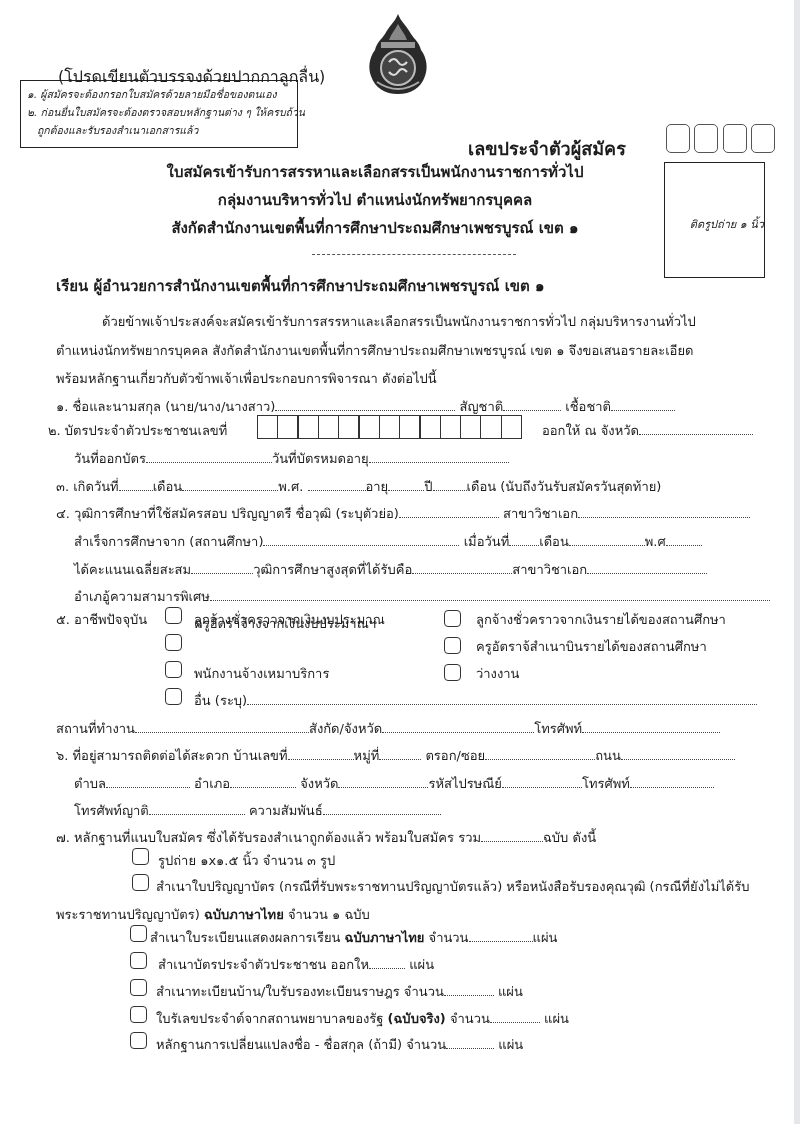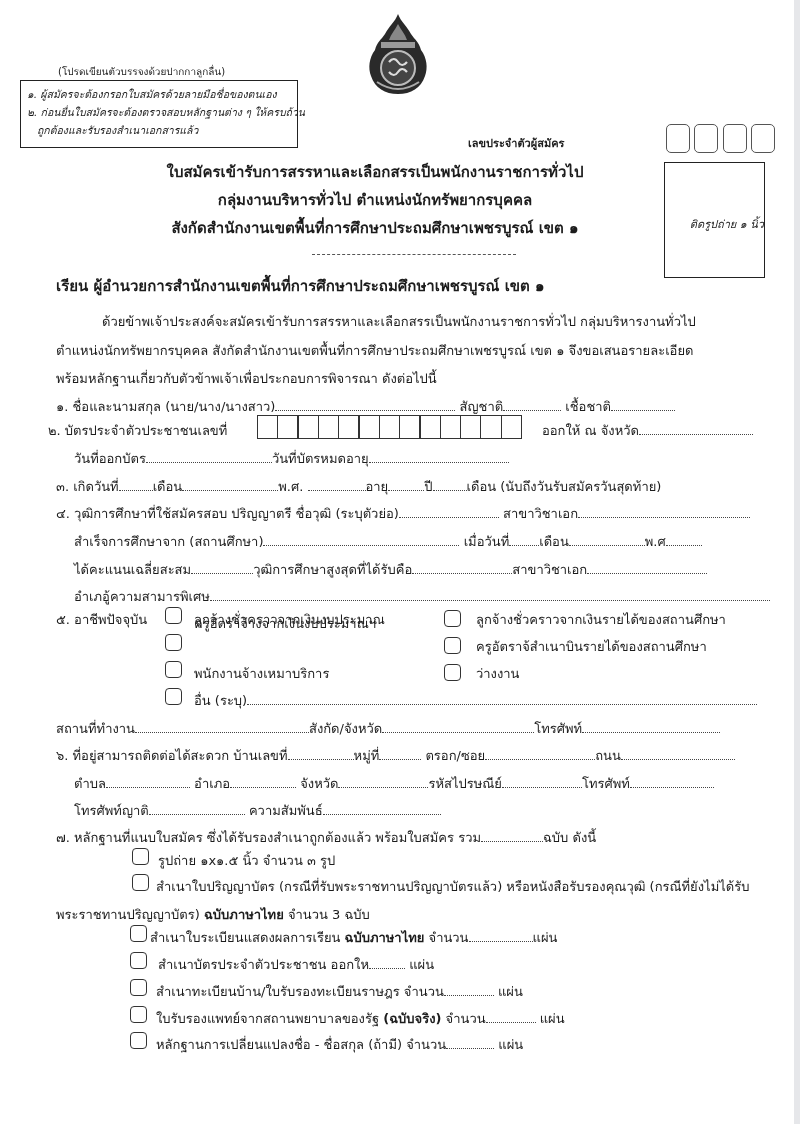--- a/index.html
+++ b/index.html
@@ -4,25 +4,25 @@
 <style>
   html, body { margin:0; padding:0; }
   body {
     width:800px; height:1124px; position:relative; overflow:hidden;
     background:#ffffff; color:#1c1c1c;
     font-family:"DejaVu Sans", "Liberation Sans", sans-serif;
   }
   .edge { position:absolute; left:794px; top:0; width:6px; height:1124px; background:#e6e7ea; }
   .abs { position:absolute; white-space:nowrap; }
   .b { font-weight:bold; }
-  .hint-title { left:58px; top:64px; font-size:10px; }
+  .hint-title { left:58px; top:64px; font-size:16px; }
   .instr-box { position:absolute; left:20px; top:80px; width:278px; height:68px; border:1.5px solid #222; box-sizing:border-box; }
   .instr { font-size:10.5px; font-style:italic; line-height:16px; }
   .emblem { position:absolute; left:367px; top:12px; width:62px; height:84px; }
-  .id-label { left:468px; top:134px; font-size:11px; font-weight:bold;text-align:right; }
+  .id-label { left:468px; top:134px; font-size:18px; font-weight:bold;text-align:right; }
   .idbox { position:absolute; top:124px; width:24px; height:29px; border:1.3px solid #555; border-radius:5px; box-sizing:border-box; }
   .photo { position:absolute; left:664px; top:162px; width:101px; height:116px; border:1.6px solid #222; box-sizing:border-box; }
   .photo span { position:absolute; left:0; right:0; top:52px; text-align:right; font-size:11px; font-style:italic; }
   .title { left:0; width:880px; text-align:center; font-size:15px; font-weight:bold; }
   .divider { position:absolute; left:312px; top:254px; width:204px; border-top:1.3px dashed #555; }
   .row { position:absolute; font-size:13px; white-space:nowrap; }
   .dots { display:inline-block; border-bottom:1.4px dotted #444; height:11px; vertical-align:baseline; }
   .cb { position:absolute; width:17px; height:17px; border:1.3px solid #333; border-radius:4px; box-sizing:border-box; background:#fff; }
   .nid { position:absolute; left:258px; top:415px; height:24px; display:flex; }
   .nid div { width:21.5px; height:24px; border:1.2px solid #333; box-sizing:border-box; margin-left:-1.2px; }
@@ -151,39 +151,39 @@
 <div class="row" style="left:56px;top:827px">
   <span>๗. หลักฐานที่แนบใบสมัคร ซึ่งได้รับรองสำเนาถูกต้องแล้ว พร้อมใบสมัคร รวม</span><span class="dots" style="width:62px"></span><span>ฉบับ ดังนี้</span>
 </div>
 
 <div class="cb" style="left:132px;top:848px"></div>
 <div class="row" style="left:158px;top:850px">รูปถ่าย ๑x๑.๕ นิ้ว  จำนวน ๓ รูป</div>
 
 <div class="cb" style="left:132px;top:874px"></div>
 <div class="row" style="left:156px;top:876px">สำเนาใบปริญญาบัตร (กรณีที่รับพระราชทานปริญญาบัตรแล้ว) หรือหนังสือรับรองคุณวุฒิ (กรณีที่ยังไม่ได้รับ</div>
 <div class="row" style="left:56px;top:904px">
-  <span>พระราชทานปริญญาบัตร)</span> <span class="b">ฉบับภาษาไทย</span> <span>จำนวน 3 ฉบับ</span>
+  <span>พระราชทานปริญญาบัตร)</span> <span class="b">ฉบับภาษาไทย</span> <span>จำนวน ๑ ฉบับ</span>
 </div>
 
 <div class="cb" style="left:130px;top:925px"></div>
 <div class="row" style="left:150px;top:927px">
   <span>สำเนาใบระเบียนแสดงผลการเรียน</span> <span class="b">ฉบับภาษาไทย</span> <span>จำนวน</span><span class="dots" style="width:64px"></span><span>แผ่น</span>
 </div>
 
 <div class="cb" style="left:130px;top:952px"></div>
 <div class="row" style="left:158px;top:954px">
   <span>สำเนาบัตรประจำตัวประชาชน   ออกให</span><span class="dots" style="width:36px"></span> <span>แผ่น</span>
 </div>
 
 <div class="cb" style="left:130px;top:979px"></div>
 <div class="row" style="left:156px;top:981px">
   <span>สำเนาทะเบียนบ้าน/ใบรับรองทะเบียนราษฎร  จำนวน</span><span class="dots" style="width:50px"></span> <span>แผ่น</span>
 </div>
 
 <div class="cb" style="left:130px;top:1006px"></div>
 <div class="row" style="left:156px;top:1008px">
-  <span>ใบรับรองแพทย์จากสถานพยาบาลของรัฐ </span><span class="b">(ฉบับจริง)</span> <span>จำนวน</span><span class="dots" style="width:50px"></span> <span>แผ่น</span>
+  <span>ใบรัเลขประจำต์จากสถานพยาบาลของรัฐ </span><span class="b">(ฉบับจริง)</span> <span>จำนวน</span><span class="dots" style="width:50px"></span> <span>แผ่น</span>
 </div>
 
 <div class="cb" style="left:130px;top:1032px"></div>
 <div class="row" style="left:156px;top:1034px">
   <span>หลักฐานการเปลี่ยนแปลงชื่อ - ชื่อสกุล (ถ้ามี)  จำนวน</span><span class="dots" style="width:48px"></span> <span>แผ่น</span>
 </div>
 
 </body></html>

